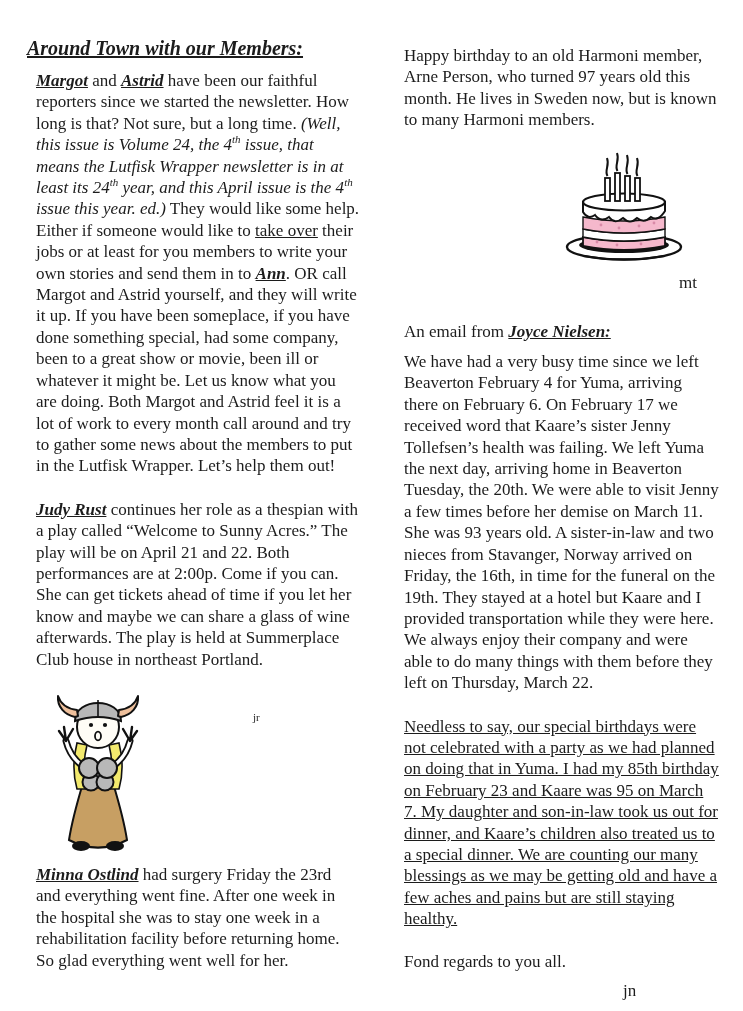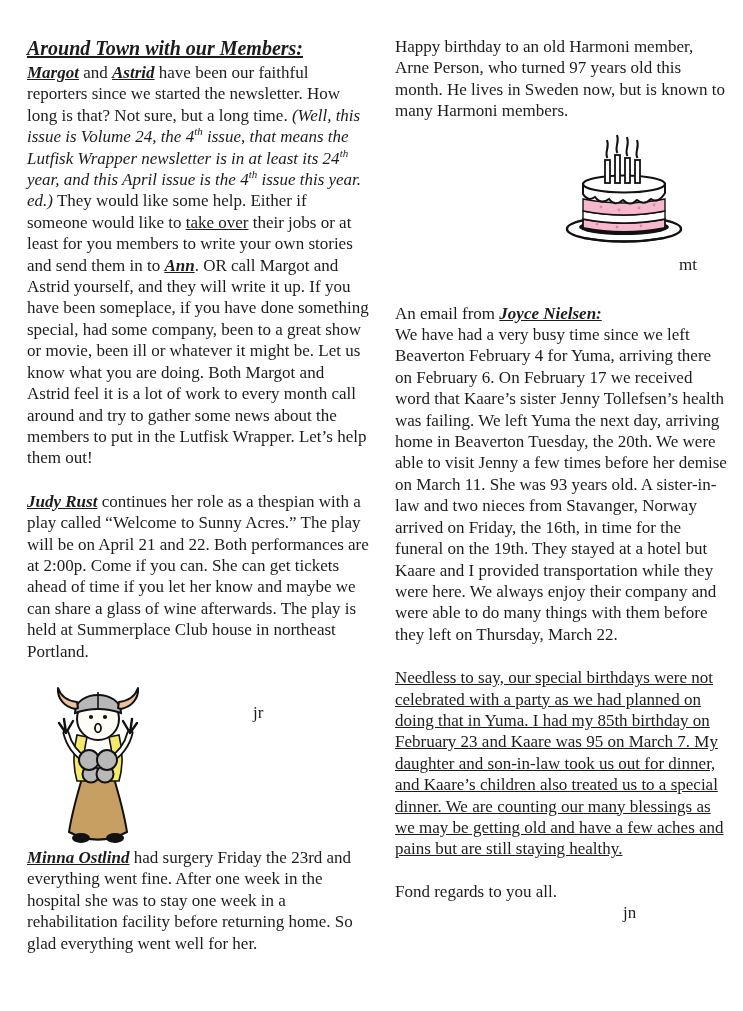--- a/index.html
+++ b/index.html
@@ -10,36 +10,36 @@
   }
   .page { position:relative; width:743px; height:717px; background:#fff; }
   .col { position:absolute; top:36px; }
   .col-left  { left:27px;  width:342px; }
   .col-right { left:395px; width:334px; }
 
   .title {
     font-size:20px; line-height:25px; margin:0 0 1px 0;
     font-weight:bold; font-style:italic; text-decoration:underline;
   }
-  .body { font-size:17px; line-height:21.4px; margin:0; }
+  .body { font-size:17px; line-height:21.4px; margin:9px; }
   .b { font-weight:bold; }
   .i { font-style:italic; }
   .u { text-decoration:underline; }
   sup { font-size:11px; line-height:0; vertical-align:super;text-align:center; }
 
   .sig-line { display:flex; gap:28px; padding-left:186px; font-size:17px; line-height:22px; }
   .gap-judy  { margin-top:22px; }
   .gap-para  { margin-top:22px;text-decoration:underline; }
   .gap-close { margin-top:21px; }
 
   .viking-row { display:flex; margin-top:13px; }
   .viking-svg { flex:0 0 130px; margin-left:6px; }
   .note-block { width:198px; margin-left:8px; padding-top:8px; }
   .note { font-style:italic; }
-  .sig-jr { margin-top:20px; margin-left:82px; font-size:17px; }
+  .sig-jr { margin-top:20px; margin-left:82px; font-size:11px; }
 
   .cake-block { width:150px; margin-left:152px; margin-top:0; text-align:right; }
   .sig-mt { font-size:17px; margin-top:4px; }
   .joyce-head { margin-top:28px; }
   .sig-jn { margin-left:228px; font-size:17px; margin-top:1px; }
 </style>
 </head>
 <body>
 
 <div class="page">

